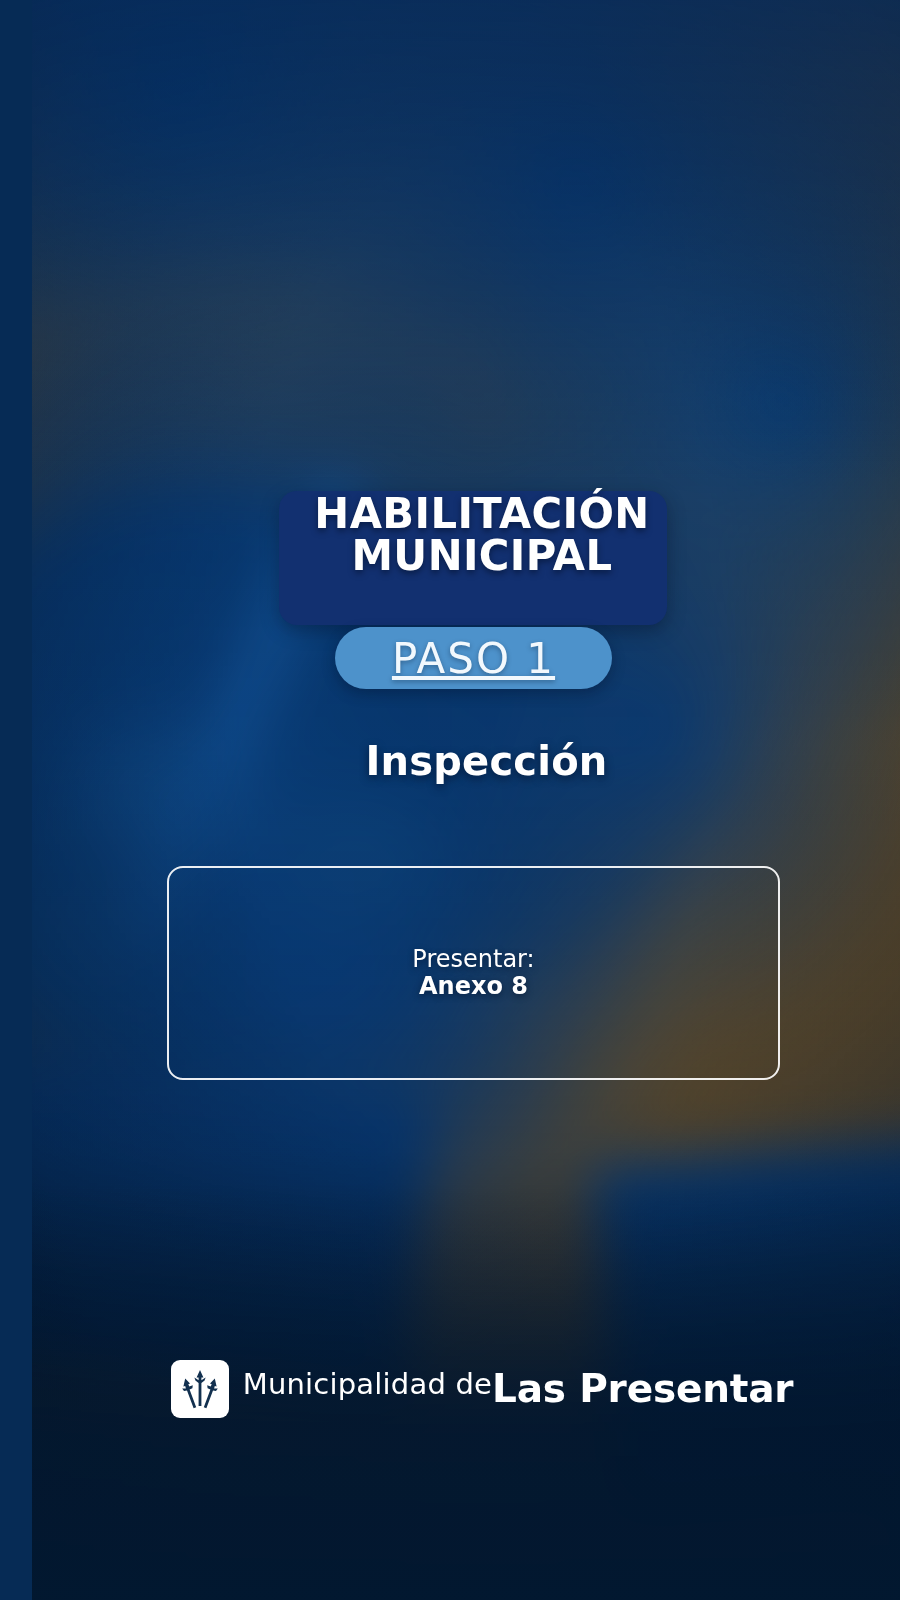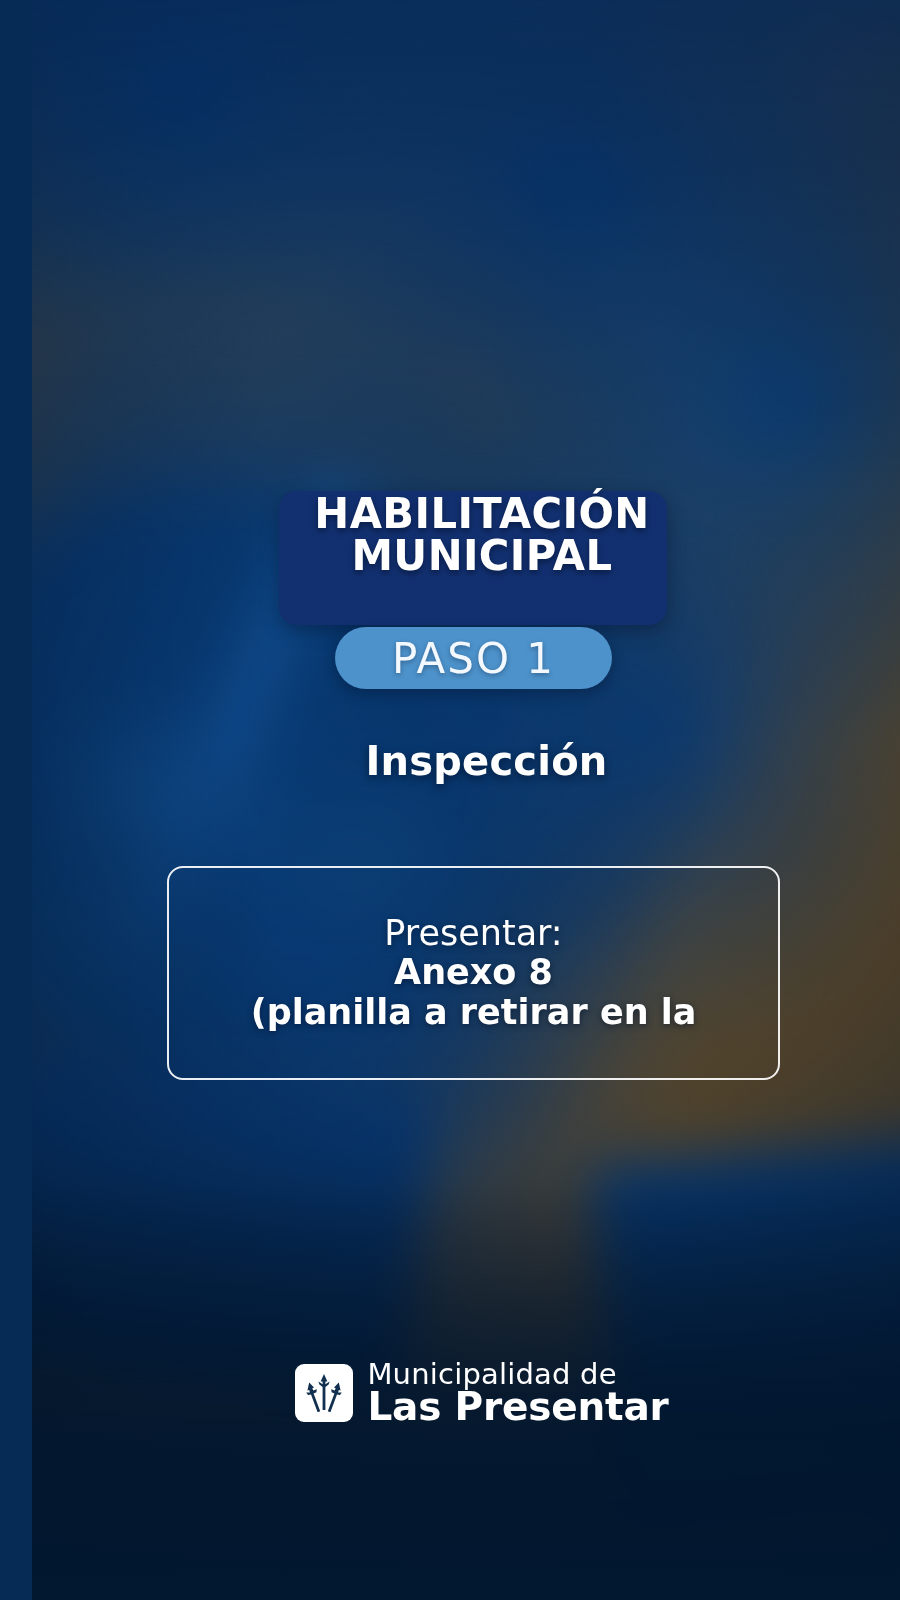--- a/index.html
+++ b/index.html
@@ -155,20 +155,21 @@
   .step-label{
     position:absolute; left:303px; top:627px;
     width:277px; height:62px;
     display:flex; align-items:center; justify-content:center;
     color:#f2f8fd;
     font-family:"DejaVu Sans", sans-serif;
     font-weight:400;
     font-size:42px;
     letter-spacing:2px;
     text-shadow:0 2px 5px rgba(0,14,38,0.35);
+    text-decoration:underline;
   }
 
   
   .subtitle{
     position:absolute; left:9px; right:0; top:738px;
     text-align:center;
     color:#ffffff;
     font-family:"DejaVu Sans", sans-serif;
     font-weight:bold;
     font-size:40px;
@@ -185,21 +186,21 @@
     border:2px solid rgba(255,255,255,0.92);
     border-radius:16px;
   }
   .note-inner{
     position:absolute; left:135px; top:866px;
     width:613px; height:214px;
     display:flex; flex-direction:column;
     align-items:center; justify-content:center;
     color:#ffffff;
     font-family:"DejaVu Sans", sans-serif;
-    font-size:35px;
+    font-size:24px;
     line-height:1.12;
     text-align:center;
     text-shadow:0 2px 6px rgba(0,12,34,0.55);
   }
   .note-inner .n-lead{ font-weight:400; }
   .note-inner .n-strong{ font-weight:bold; }
 
   
   .logo{
     position:absolute; left:0; right:0; top:1360px;
@@ -207,21 +208,21 @@
     gap:14px;
   }
   .logo-mark{
     width:58px; height:58px;
     background:#ffffff;
     border-radius:9px;
     display:flex; align-items:center; justify-content:center;
     flex:0 0 auto;
   }
   .logo-words{
-    display:flex; flex-direction:column;
+    display:flex; flex-direction:row;
     line-height:0.98;
     color:#ffffff;
     font-family:"DejaVu Sans", sans-serif;
   }
   .logo-top{
     font-size:29px; font-weight:400; letter-spacing:0.2px;
   }
   .logo-bot{
     font-size:39px; font-weight:bold; letter-spacing:-0.2px;
   }
@@ -267,21 +268,20 @@
     <div class="step-label">PASO 1</div>
 
     <div class="subtitle">
       <span>Inspección</span>
     </div>
 
     <div class="note-box"></div>
     <div class="note-inner">
       <span class="n-lead">Presentar:</span>
       <span class="n-strong">Anexo 8</span>
-      <span class="n-strong">(planilla a retirar en la</span>
     </div>
 
     <div class="logo">
       <div class="logo-mark">
         <svg width="46" height="46" viewBox="0 0 46 46" aria-hidden="true">
           <g fill="#12304f">
 
             <path d="M23 4 L26.4 11.6 L24.4 11.6 L24.4 14.2 L28.6 11.4 L27.6 14.6 L24.4 17.0
                      L24.4 40 L21.6 40 L21.6 17.0 L18.4 14.6 L17.4 11.4 L21.6 14.2 L21.6 11.6
                      L19.6 11.6 Z"></path>

